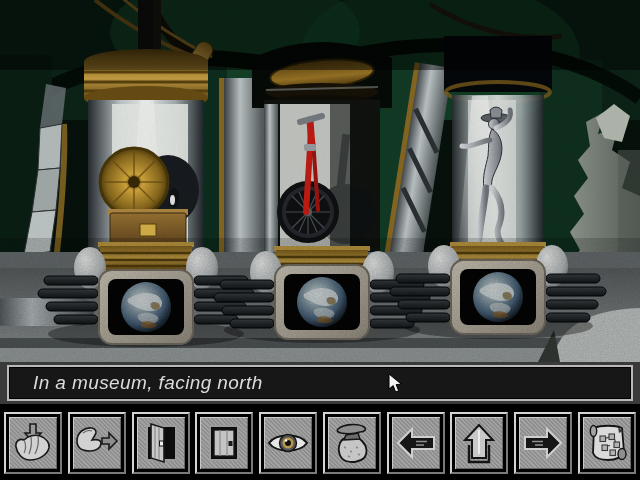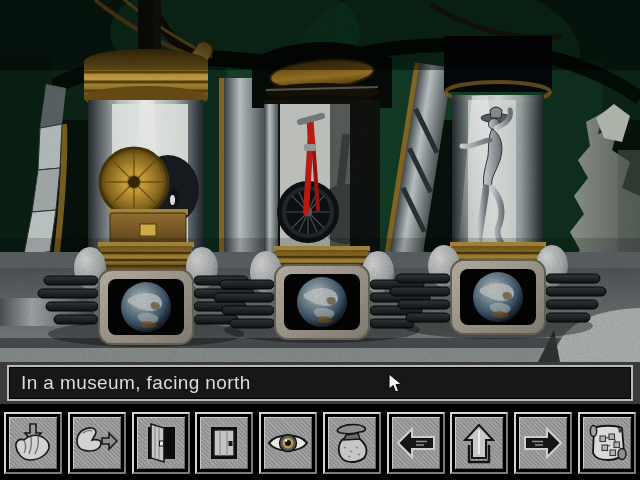--- a/index.html
+++ b/index.html
@@ -5,21 +5,21 @@
   html,body{margin:0;padding:0;background:#000;}
   .screen{position:relative;width:640px;height:480px;overflow:hidden;background:#000;
           font-family:"Liberation Sans",sans-serif;}
   .scene{position:absolute;left:0;top:0;width:640px;height:362px;background:#050a08;}
   .scene svg{display:block;}
   
   .statusbar{position:absolute;left:0;top:362px;width:640px;height:42px;background:#3a3a3a;
              box-sizing:border-box;padding:3px 7px;}
   .statusbar-inner{width:100%;height:100%;box-sizing:border-box;border:2px solid #b9b9b9;
              background:#171717;box-shadow:inset 0 0 0 1px #000;display:flex;align-items:center;}
-  .status-text{color:#dcdcdc;font-size:19px;letter-spacing:.4px;padding-left:12px;white-space:nowrap;}
+  .status-text{color:#dcdcdc;font-size:19px;letter-spacing:.4px;padding-left:24px;white-space:nowrap;font-style:italic;}
   
   .toolbar{position:absolute;left:0;top:404px;width:640px;height:76px;background:#000;
            box-sizing:border-box;display:flex;justify-content:space-between;
            padding:8px 4px 0 4px;}
   .tb-btn{width:58px;height:62px;box-sizing:border-box;border:2px solid;
           border-color:#d4d4d4 #7a7a7a #7a7a7a #d4d4d4;background:#000;padding:3px;cursor:pointer;}
   .tb-face{width:100%;height:100%;box-sizing:border-box;
            background:repeating-linear-gradient(45deg,#a2a2a2 0 1.5px,#8d8d8d 1.5px 3px);
            box-shadow:inset 1px 1px 0 #c9c9c9, inset -1px -1px 0 #666;
            display:flex;align-items:center;justify-content:center;}

